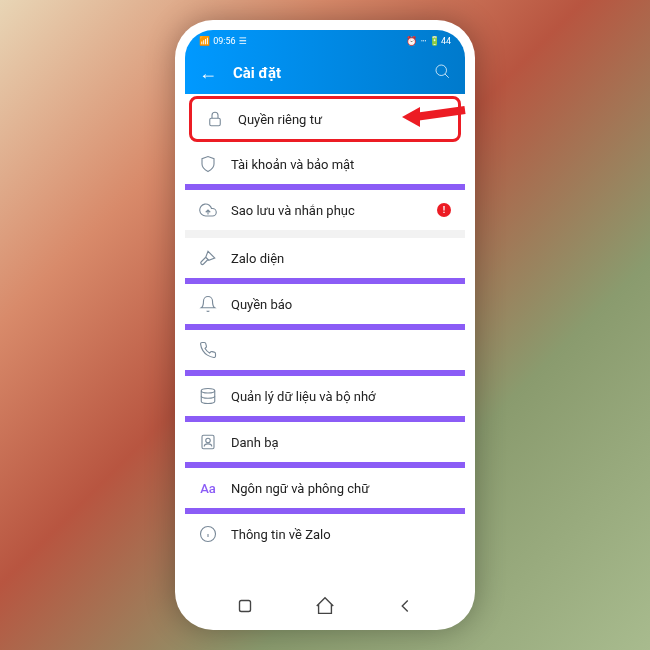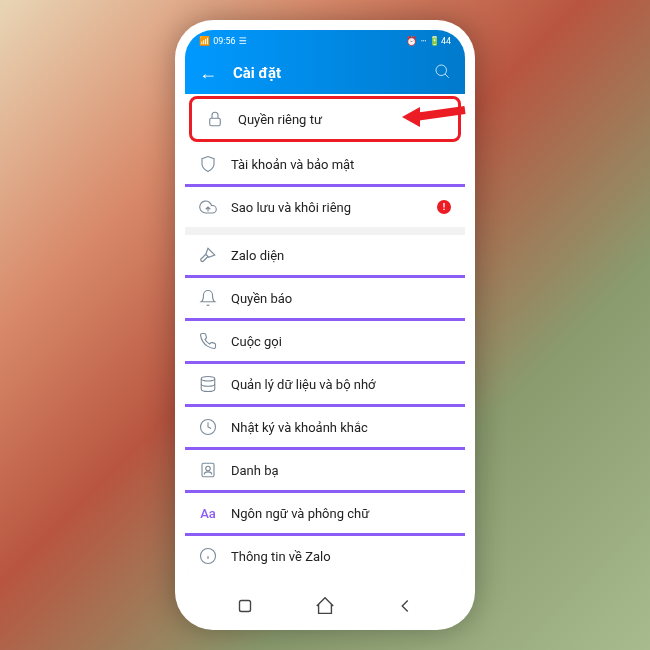--- a/index.html
+++ b/index.html
@@ -78,21 +78,21 @@
     }
     .settings-group {
       background: #fff;
       margin-bottom: 8px;
     }
     .settings-item {
       display: flex;
       align-items: center;
       padding: 11px 14px;
       gap: 14px;
-      border-bottom: 3px solid #8b5cf6;
+      border-bottom: 6px solid #8b5cf6;
       position: relative;
     }
     .settings-item:last-child {
       border-bottom: none;
     }
     .settings-item.highlighted {
       border: 3px solid #ec1c24;
       border-radius: 8px;
       margin: 2px 4px;
     }
@@ -212,21 +212,21 @@
           </span>
           <span class="item-label">Tài khoản và bảo mật</span>
         </div>
         <div class="settings-item">
           <span class="item-icon">
             <svg viewBox="0 0 24 24">
                 <path d="M18 10h-1.26A8 8 0 1 0 9 20h9a5 5 0 0 0 0-10z"></path>
                 <path d="M12 12v6m-3-3l3-3 3 3"></path>
               </svg>
           </span>
-          <span class="item-label">Sao lưu và khôi riêng</span>
+          <span class="item-label">Sao lưu và nhắn phục</span>
           <span class="alert-badge">!</span>
         </div>
       </div>
 
       <div class="settings-group">
         <div class="settings-item">
           <span class="item-icon">
             <svg viewBox="0 0 24 24">
                 <path d="M9 11l3-8 9 9-8 3-4-4z"></path>
                 <path d="M9 11l-6 6a2 2 0 0 0 3 3l6-6"></path>
@@ -242,40 +242,30 @@
               </svg>
           </span>
           <span class="item-label">Quyền báo</span>
         </div>
         <div class="settings-item">
           <span class="item-icon">
             <svg viewBox="0 0 24 24">
                 <path d="M22 16.92v3a2 2 0 0 1-2.18 2 19.79 19.79 0 0 1-8.63-3.07 19.5 19.5 0 0 1-6-6 19.79 19.79 0 0 1-3.07-8.67A2 2 0 0 1 4.11 2h3a2 2 0 0 1 2 1.72 12.84 12.84 0 0 0 .7 2.81 2 2 0 0 1-.45 2.11L8.09 9.91a16 16 0 0 0 6 6l1.27-1.27a2 2 0 0 1 2.11-.45 12.84 12.84 0 0 0 2.81.7A2 2 0 0 1 22 16.92z"></path>
               </svg>
           </span>
-          <span class="item-label">Cuộc gọi</span>
         </div>
         <div class="settings-item">
           <span class="item-icon">
             <svg viewBox="0 0 24 24">
                 <ellipse cx="12" cy="5" rx="9" ry="3"></ellipse>
                 <path d="M21 12c0 1.66-4 3-9 3s-9-1.34-9-3"></path>
                 <path d="M3 5v14c0 1.66 4 3 9 3s9-1.34 9-3V5"></path>
               </svg>
           </span>
           <span class="item-label">Quản lý dữ liệu và bộ nhớ</span>
-        </div>
-        <div class="settings-item">
-          <span class="item-icon">
-            <svg viewBox="0 0 24 24">
-                <circle cx="12" cy="12" r="10"></circle>
-                <polyline points="12 6 12 12 16 14"></polyline>
-              </svg>
-          </span>
-          <span class="item-label">Nhật ký và khoảnh khắc</span>
         </div>
         <div class="settings-item">
           <span class="item-icon">
             <svg viewBox="0 0 24 24">
                 <rect x="4" y="3" width="16" height="18" rx="2"></rect>
                 <circle cx="12" cy="10" r="3"></circle>
                 <path d="M7 18c0-2 2-3.5 5-3.5s5 1.5 5 3.5"></path>
               </svg>
           </span>
           <span class="item-label">Danh bạ</span>

